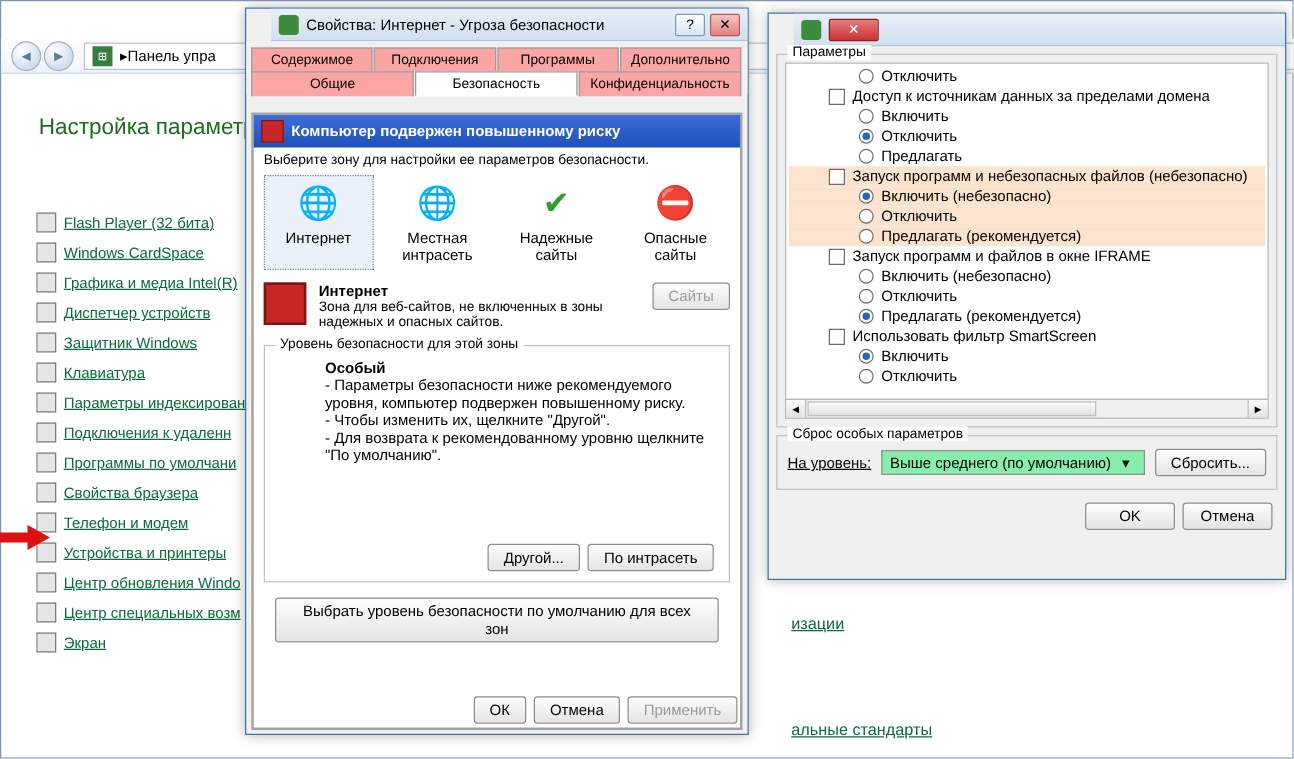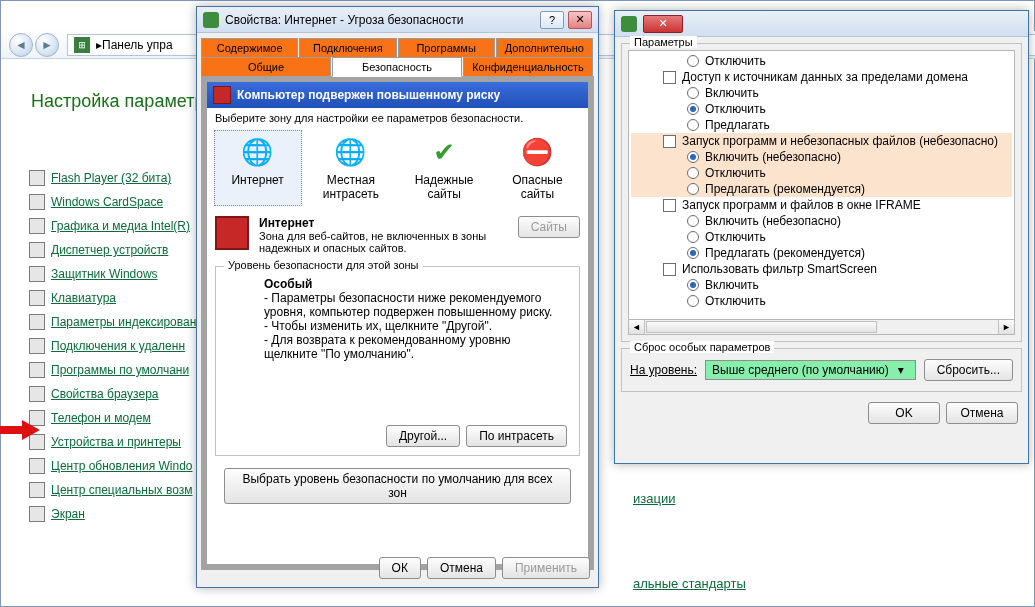--- a/index.html
+++ b/index.html
@@ -14,36 +14,36 @@
 .cpanel-title { position: absolute; left: 30px; top: 90px; font-size: 18px; color: #1a6f1a; }
 .cp-list { position: absolute; left: 28px; top: 165px; width: 175px; }
 .cp-item { display: flex; align-items: center; height: 24px; color: #0b6b3a; cursor: pointer; text-decoration: underline; white-space: nowrap; overflow:hidden;}
 .cp-item .ico { width: 16px; height: 16px; margin-right: 6px; flex-shrink: 0; border:1px solid #7c7c7c; background:#e6e6e6;}
 
 .big-red-arrow { position: absolute; width: 48px; height: 20px; }
 .big-red-arrow svg { width:100%; height:100%; }
 
 
 .dlg { position: absolute; border: 1px solid #4374a5; background: #f0f0f0; box-shadow: 0 0 10px rgba(0,0,0,.3); }
-.dlg-title { height: 26px; background: linear-gradient(#e9eff7,#d1dff0); display: flex; align-items: center; padding: 0 6px; border-bottom: 1px solid #b1c3da; }
+.dlg-title { height: 26px; background: linear-gradient(#e9eff7,#d1dff0); display: flex; align-items: center; padding: 0 6px; border-bottom: 1px solid #b1c3da; margin-left: 20px; }
 .dlg-title .ico { width: 16px; height: 16px; margin-right: 6px; background:#3e8c3e;border-radius:3px;}
 .dlg-title .txt { flex: 1; font-size: 12px; }
 .dlg-title .btns { display: flex; gap: 4px; }
 .tb { width: 24px; height: 18px; border: 1px solid #7f9bb8; background: linear-gradient(#fbfdff,#dbe7f4); display:flex;align-items:center;justify-content:center;font-size:11px;cursor:pointer;border-radius:2px;}
 .tb.close { background: linear-gradient(#f7c5c5,#e48181); border-color:#b75555;}
 .tb.close-red { background: linear-gradient(#e57a7a,#c33); border-color:#8b2020; color:#fff; width:40px;}
 
 
 .props { left: 196px; top: 6px; width: 403px; height: 582px; }
 .tabstrip { display: flex; flex-wrap: wrap; background: #f0f0f0; padding: 4px 4px 0 4px; }
-.tab { border: 1px solid #9c9c9c; border-bottom: none; padding: 3px 10px; background: #f97316; margin-right: 1px; cursor:pointer; position:relative; top:1px;}
+.tab { border: 1px solid #9c9c9c; border-bottom: none; padding: 3px 10px; background: #fca5a5; margin-right: 1px; cursor:pointer; position:relative; top:1px;}
 .tab.sel { background: #fff; z-index:2;border-bottom:1px solid #fff;}
 .tabrow { width:100%; display:flex; }
 .tabrow .tab { flex:1; text-align:center; white-space:nowrap; font-size:11px; padding:3px 4px;}
-.tabpane { background: #fff; border: 6px solid #a3a3a3; margin: 0 4px 4px 4px; padding: 0; position:relative; height: 494px;}
+.tabpane { background: #fff; border: 2px solid #a3a3a3; margin: 14px 4px 4px 4px; padding: 0; position:relative; height: 494px;}
 
 .warn-banner { background: linear-gradient(#3a6ddc,#2050b8); color: #fff; padding: 4px 6px; display: flex; align-items: center; font-weight: bold; }
 .warn-banner .shield { width:18px;height:18px;margin-right:6px;background:#c62828;border:1px solid #801515;}
 .zone-instr { padding: 4px 8px; font-size: 11px; }
 .zones { display: flex; padding: 2px 6px 8px 6px; gap: 4px; justify-content:space-around;}
 .zone { width: 88px; text-align: center; font-size: 11px; padding: 4px 2px; border: 1px solid transparent; cursor:pointer;}
 .zone.sel { border: 1px dotted #6a8bbd; background:#eaf1fb;}
 .zone .zico { width: 34px; height: 34px; margin: 0 auto 4px; display:flex;align-items:center;justify-content:center;}
 
 .grp { border: 1px solid #c2c2c2; margin: 6px 8px; padding: 8px; position:relative; font-size:11px;}

